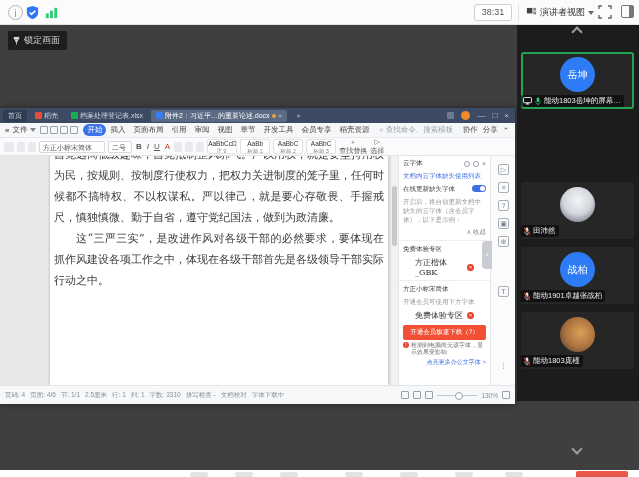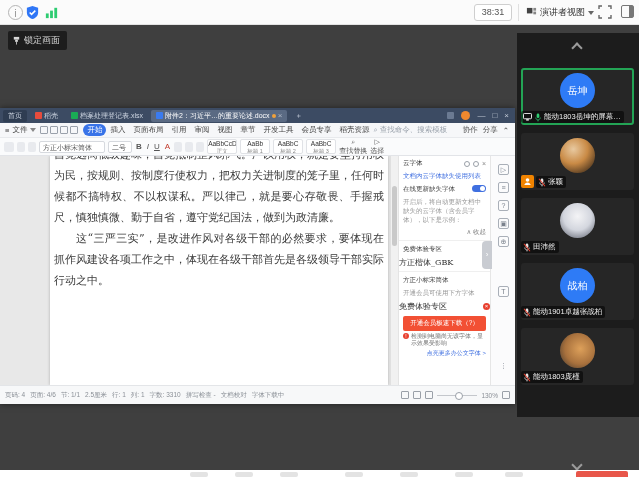--- a/index.html
+++ b/index.html
@@ -31,21 +31,21 @@
   .sq { width:7px; height:7px; border-radius:1px; display:inline-block; flex:0 0 auto; }
   .dot-mod { width:4px; height:4px; border-radius:50%; background:#f0a13a; display:inline-block; }
   .tclose { color:#aeb8c6; font-size:8px; }
   .win-right { margin-left:auto; display:flex; align-items:center; gap:7px; padding-right:6px; color:#c2cad6; font-size:8px; }
   .avatar-dot { width:9px; height:9px; border-radius:50%; background:#f0882e; }
 
   .wps-menu { position:absolute; left:0; top:15px; width:515px; height:14px; background:#f6f7f9; display:flex; align-items:center; font-size:7.5px; color:#444; }
   .mtab { padding:1px 4px; border-radius:7px; white-space:nowrap; }
   .mtab.on { background:#3873e8; color:#fff; }
   .mico { width:8px; height:8px; border:1px solid #9aa1ab; border-radius:1px; margin:0 1px; display:inline-block; }
-  .msearch { color:#98a0aa; white-space:nowrap; }
+  .msearch { color:#98a0aa; margin-left:6px; white-space:nowrap; }
   .mright { margin-left:auto; display:flex; gap:5px; align-items:center; padding-right:6px; color:#555; white-space:nowrap; }
 
   .wps-tools { position:absolute; left:0; top:29px; width:515px; height:19px; background:#fafbfc; border-top:1px solid #e8eaed; border-bottom:1px solid #e2e4e8; display:flex; align-items:center; font-size:7px; color:#555; gap:3px; padding:0 4px; }
   .tbox { border:1px solid #d6d9de; background:#fff; border-radius:2px; padding:0 3px; height:12px; line-height:11px; white-space:nowrap; }
   .tglyph { font-size:8px; padding:0 1px; }
   .chip { border:1px solid #e0e2e6; background:#fff; border-radius:2px; width:30px; height:15px; text-align:center; overflow:hidden; }
   .chip .s1 { font-size:6.5px; line-height:8px; color:#333; white-space:nowrap; }
   .chip .s2 { font-size:5.5px; line-height:6px; color:#888; white-space:nowrap; }
   .iblk { width:10px; height:10px; background:#e8eaee; border-radius:2px; }
 
@@ -64,41 +64,41 @@
   .hic { width:6px; height:6px; border:1px solid #9aa0a8; border-radius:50%; }
   .hx { color:#888; font-size:7px; line-height:6px; }
   .blue { color:#3f6fe0; }
   .prow { padding:2px 4px; }
   .toggle { position:relative; width:14px; height:7px; border-radius:4px; background:#3f6fe0; float:right; }
   .toggle::after { content:""; position:absolute; right:1px; top:1px; width:5px; height:5px; border-radius:50%; background:#fff; }
   .gray { color:#999; }
   .fsample { font-family:"DejaVu Serif",serif; font-size:7px; color:#555; }
   .collapse { text-align:right; color:#888; padding:1px 4px; }
   .pdiv { height:1px; background:#efefef; margin:2px 0; }
-  .fontline { display:flex; align-items:center; justify-content:space-between; padding:1px 0; }
+  .fontline { display:flex; align-items:center; justify-content:space-between; padding:1px 16px; }
   .fontname { font-family:"DejaVu Serif",serif; font-size:8px; color:#333; }
   .redx { width:7px; height:7px; border-radius:50%; background:#e8402f; color:#fff; font-size:6px; line-height:7px; text-align:center; }
   .vipbtn { margin:3px 4px 2px; background:#f25034; color:#fff; border-radius:2px; text-align:center; padding:3px 1px; font-size:6.5px; white-space:nowrap; overflow:hidden; }
   .warnrow { display:flex; gap:2px; padding:0 4px; color:#777; font-size:6px; line-height:7px; }
   .bang { flex:0 0 auto; width:6px; height:6px; border-radius:50%; background:#e8402f; color:#fff; text-align:center; font-size:5px; line-height:6px; }
   .plink { text-align:right; padding:2px 4px; font-size:6px; }
 
   
   .rail { position:absolute; left:490px; top:48px; width:25px; height:229px; background:#fbfbfc; border-left:1px solid #e6e6e6; }
   .rail .ric { position:absolute; left:7px; width:11px; height:11px; border:1px solid #a9afb8; border-radius:2px; color:#7a818c; font-size:7px; line-height:9px; text-align:center; }
   .flap { position:absolute; left:-9px; top:85px; width:10px; height:28px; background:#c9ccd2; border-radius:4px 0 0 4px; color:#fff; font-size:8px; line-height:28px; text-align:center; }
 
   .statusbar { position:absolute; left:0; top:277px; width:515px; height:19px; background:#f7f8f9; border-top:1px solid #e3e5e8; display:flex; align-items:center; font-size:6.5px; color:#8a8f96; gap:5px; padding:0 5px; }
   .statusbar .rt { margin-left:auto; display:flex; align-items:center; gap:4px; }
   .vic { width:8px; height:8px; border:1px solid #9aa0a8; border-radius:1px; }
   .zslider { width:40px; height:1px; background:#c4c7cc; position:relative; }
   .zslider::after { content:""; position:absolute; left:18px; top:-2.5px; width:6px; height:6px; border-radius:50%; background:#fff; border:1px solid #9aa0a8; }
 
   
-  .prail { position:absolute; left:517px; top:33px; width:122px; height:384px; background:#1c1c1c; z-index:20;text-align:right; }
+  .prail { position:absolute; left:517px; top:17px; width:122px; height:384px; background:#1c1c1c; z-index:20;text-align:right; }
   .chev { position:absolute; left:55px; width:12px; height:12px; }
   .chev span { position:absolute; left:1px; top:3px; width:8px; height:8px; border-left:2px solid #9b9b9b; border-top:2px solid #9b9b9b; }
   .chev.up span { transform:rotate(45deg); }
   .chev.down span { transform:rotate(225deg); top:0; }
   .tile { position:absolute; left:4px; width:113px; height:57px; background:#262626; border-radius:3px; overflow:hidden; }
   .tile.active { outline:2px solid #23a455; outline-offset:-2px; }
   .circ { position:absolute; left:39px; top:5px; width:35px; height:35px; border-radius:50%; }
   .circ.blue { background:#2e7bf6; color:#fff; font-size:10px; display:flex; align-items:center; justify-content:center; }
   .a2 { background:radial-gradient(circle at 38% 32%, #e8c9a0 0%, #c98a45 45%, #6b4a28 75%, #3a2c1d 100%); }
   .a3 { background:radial-gradient(circle at 50% 38%, #f4f4f6 0%, #d3d6de 50%, #7a7e89 85%, #4c4f58 100%); }
@@ -343,38 +343,20 @@
         </svg>
         <svg width="8" height="9" viewBox="0 0 10 12">
           <rect x="3.2" y="0.8" width="3.6" height="6" rx="1.8" fill="#2ecc71"></rect>
           <path d="M2 6c0 2 1.4 3.2 3 3.2S8 8 8 6" stroke="#2ecc71" stroke-width="1" fill="none"></path>
           <rect x="4.5" y="9.2" width="1" height="2" fill="#2ecc71"></rect>
         </svg>
         <span>能动1803岳坤的屏幕…</span>
       </div>
     </div>
 
-    <div class="tile" style="top:100px">
-      <div class="circ a2"></div>
-      <div class="hostbadge">
-        <svg width="9" height="9" viewBox="0 0 10 10">
-            <circle cx="5" cy="3.4" r="2" fill="#fff"></circle>
-            <path d="M1.5 9c.4-2 1.8-3 3.5-3s3.1 1 3.5 3z" fill="#fff"></path>
-          </svg>
-      </div>
-      <div class="tlabel shift">
-        <svg width="8" height="9" viewBox="0 0 10 12">
-          <rect x="3.2" y="0.8" width="3.6" height="6" rx="1.8" fill="#e6e6e6"></rect>
-          <path d="M2 6c0 2 1.4 3.2 3 3.2S8 8 8 6" stroke="#e6e6e6" stroke-width="1" fill="none"></path>
-          <rect x="4.5" y="9.2" width="1" height="2" fill="#e6e6e6"></rect>
-          <line x1="1" y1="1" x2="9" y2="11" stroke="#e8402f" stroke-width="1.4"></line>
-        </svg>
-        <span>张颖</span>
-      </div>
-    </div>
 
     <div class="tile" style="top:165px">
       <div class="circ a3"></div>
       <div class="tlabel">
         <svg width="8" height="9" viewBox="0 0 10 12">
           <rect x="3.2" y="0.8" width="3.6" height="6" rx="1.8" fill="#e6e6e6"></rect>
           <path d="M2 6c0 2 1.4 3.2 3 3.2S8 8 8 6" stroke="#e6e6e6" stroke-width="1" fill="none"></path>
           <rect x="4.5" y="9.2" width="1" height="2" fill="#e6e6e6"></rect>
           <line x1="1" y1="1" x2="9" y2="11" stroke="#e8402f" stroke-width="1.4"></line>
         </svg>

